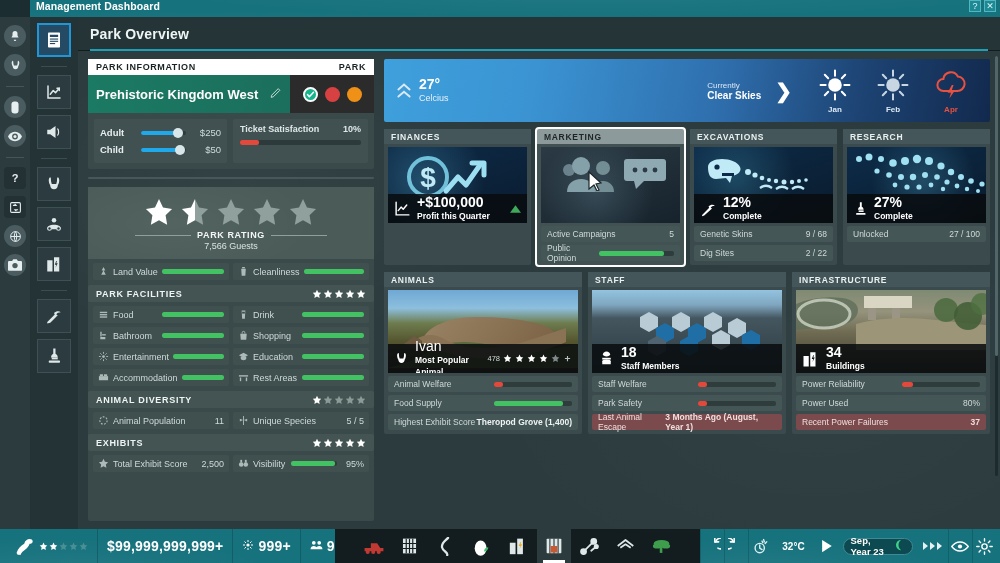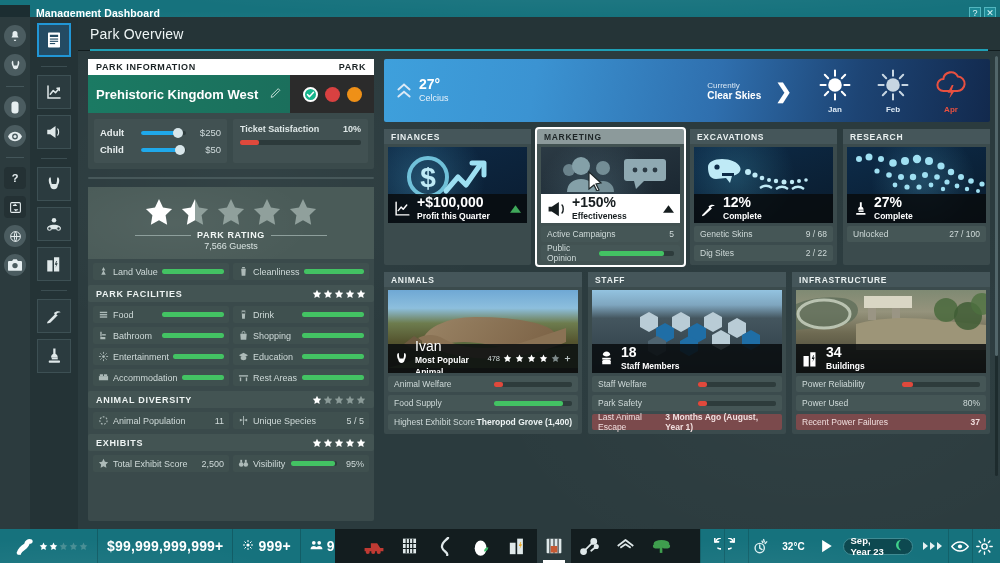--- a/index.html
+++ b/index.html
@@ -13,21 +13,21 @@
   }
   #app { position:relative; width:1000px; height:563px; overflow:hidden; background:#121d1f; }
 
   
   .titlebar {
     position:absolute; left:0; top:0; width:1000px; height:26px;
     background:
       radial-gradient(ellipse at 15% 140%, rgba(255,255,255,.06), transparent 50%),
       radial-gradient(ellipse at 60% -40%, rgba(255,255,255,.05), transparent 55%),
       #16727d;
-    display:flex; align-items:center;
+    display:flex; 
   }
   .titlebar .tb-left { width:30px; height:17px; background:#1c2d31; }
   .titlebar .tb-title { font-size:10.5px; font-weight:bold; color:#ffffff; padding-left:6px; letter-spacing:.1px;}
   .tb-btns { margin-left:auto; display:flex; gap:3px; padding-right:4px; }
   .tb-btn { width:12px; height:12px; background:#1d8995; border:1px solid #53b6bf;
             color:#d9f3f5; font-size:9px; line-height:10px; text-align:center; cursor:pointer; }
 
   
   .rail {
     position:absolute; left:0; top:17px; width:30px; height:546px;
@@ -50,21 +50,21 @@
              display:flex; align-items:center; justify-content:center; margin-bottom:6px; cursor:pointer; }
   .mod-btn.active { background:#244b63; border:2px solid #2196d6; }
   .mod-sep { width:26px; height:1px; background:#3b4d51; margin:3px 0 8px; }
 
   
   .pagehead {
     position:absolute; left:78px; top:17px; width:922px; height:33px;
     background:#253437;
     display:flex; align-items:center; padding-left:12px;
   }
-  .pagehead h1 { font-size:14px; font-weight:normal; color:#eef5f5; letter-spacing:.2px; }
+  .pagehead h1 { font-size:14px; font-weight:bold; color:#eef5f5; letter-spacing:.2px; }
   .headline { position:absolute; left:90px; top:49px; width:898px; height:2px; background:#1f9fb5; }
 
   
   .body {
     position:absolute; left:78px; top:51px; width:922px; height:478px;
     background:
       radial-gradient(ellipse 400px 240px at 18% 28%, rgba(255,255,255,.035), transparent 70%),
       radial-gradient(ellipse 480px 300px at 80% 70%, rgba(255,255,255,.028), transparent 70%),
       #2b3b3e;
     padding:8px 10px;
@@ -759,35 +759,20 @@
             <svg style="position:absolute;right:14px;top:12px" width="42" height="30" viewBox="0 0 42 30" fill="#8fa9b2">
               <rect x="0" y="0" width="42" height="22" rx="3"></rect>
                 <path d="M10 22l2 8 8-8z"></path>
               <circle cx="11" cy="11" r="2.4" fill="#2b3a44"></circle>
                 <circle cx="21" cy="11" r="2.4" fill="#2b3a44"></circle>
                 <circle cx="31" cy="11" r="2.4" fill="#2b3a44"></circle>
             </svg>
             <svg style="position:absolute;left:47px;top:24px" width="16" height="20" viewBox="0 0 16 20">
               <path d="M1 1l12 11-5 1 3 6-2 1-3-6-5 4z" fill="#ffffff" stroke="#1d2729" stroke-width="1.2"></path>
             </svg>
-            <div class="gc-strip white">
-              <svg width="19" height="16" viewBox="0 0 24 20" fill="#161d1f">
-                  <path d="M2 7v6h4l9 6V1L6 7H2z"></path>
-                  <path d="M19 5c2 2 2 8 0 10" stroke="#161d1f" stroke-width="1.8" fill="none" stroke-linecap="round"></path>
-                </svg>
-              <span>
-                <span class="big">+150%</span><br>
-                <span class="sml">Effectiveness</span>
-              </span>
-              <span class="tri">
-                <svg width="11" height="8" viewBox="0 0 12 8" fill="#161d1f">
-                    <path d="M6 0l6 8H0z"></path>
-                  </svg>
-              </span>
-            </div>
           </div>
           <div class="gc-rows">
             <div class="gc-row">
               <span>Active Campaigns</span>
               <span class="v">5</span>
             </div>
             <div class="gc-row">
               <span>Public Opinion</span>
               <span class="mbar">
                   <i style="width:86%;background:#43c263"></i>

